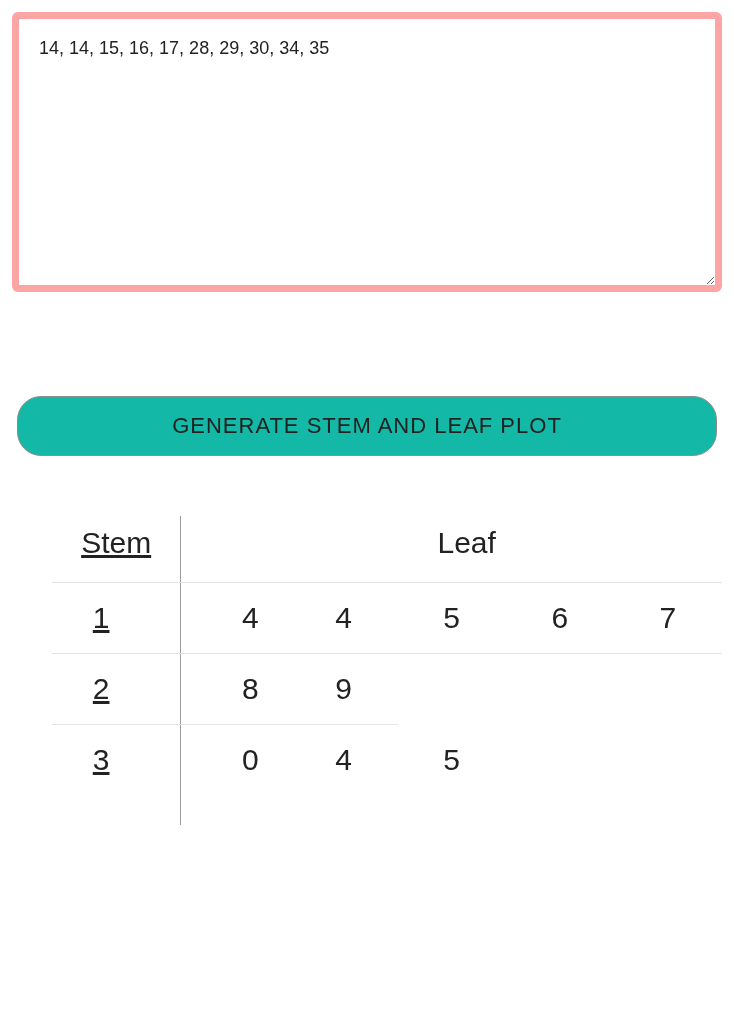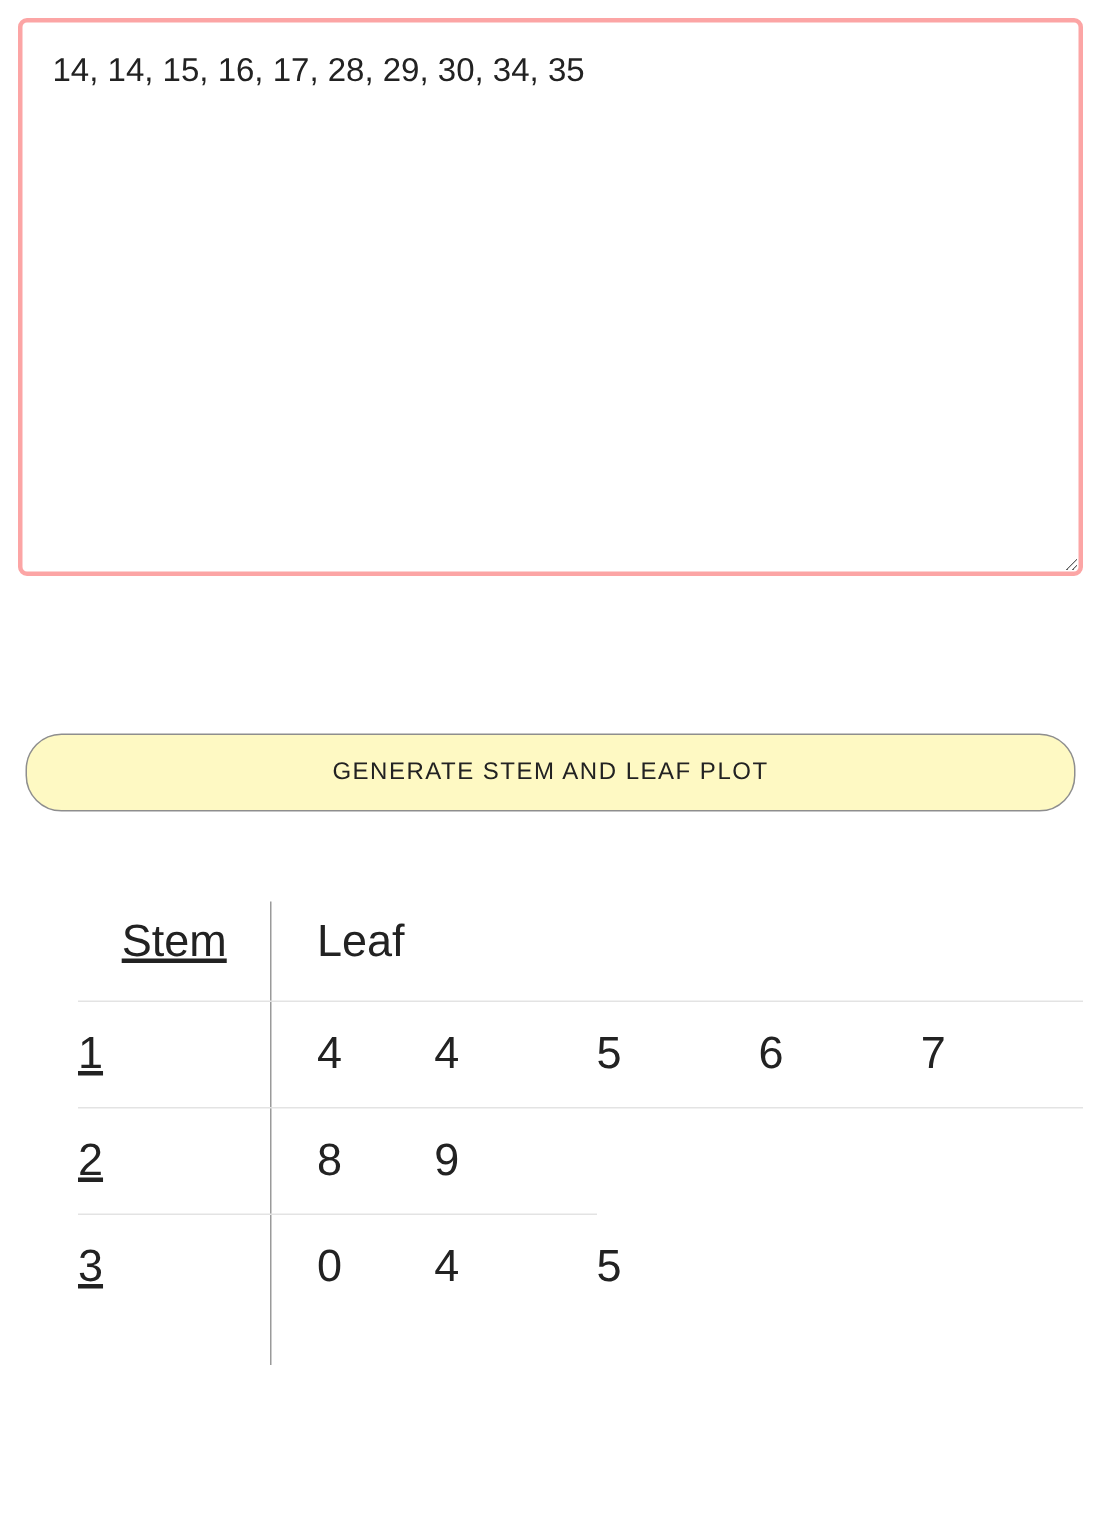--- a/index.html
+++ b/index.html
@@ -6,58 +6,58 @@
     body {
       margin: 0;
       padding: 12px 12px 20px 12px;
       font-family: Arial, Helvetica, sans-serif;
       background: #fff;
       width: 734px;
       color: #222;
     }
     .input-area {
       width: 100%;
-      height: 372px;
-      border: 3px solid #fca5a5;
+      height: 280px;
+      border: 7px solid #fca5a5;
       border-radius: 6px;
       padding: 18px 20px;
-      font-size: 22px;
+      font-size: 18px;
       line-height: 1.3;
       resize: both;
       overflow: auto;
       font-family: inherit;
       color: #222;
     }
     .gen-btn {
       display: block;
       margin: 100px auto 0 auto;
       width: 100%;
       max-width: 700px;
-      background: #fef9c3;
+      background: #14b8a6;
       border: 1px solid #8e8e8e;
       border-radius: 24px;
       padding: 16px 30px;
-      font-size: 16px;
+      font-size: 22px;
       letter-spacing: 1px;
       cursor: pointer;
       font-family: inherit;
       color: #222;
     }
     .plot {
       margin-top: 60px;
       padding-left: 40px;
       font-size: 30px;
     }
     .plot table {
       border-collapse: collapse;
     }
     .plot th, .plot td {
       padding: 18px 0;
       font-weight: 400;
-      text-align: left;
+      text-align: center;
     }
     .plot th {
       font-size: 30px;
       padding-bottom: 22px;
       padding-top: 10px;
     }
     .stem-col {
       width: 130px;
       text-align: right;
       padding-right: 30px !important;

